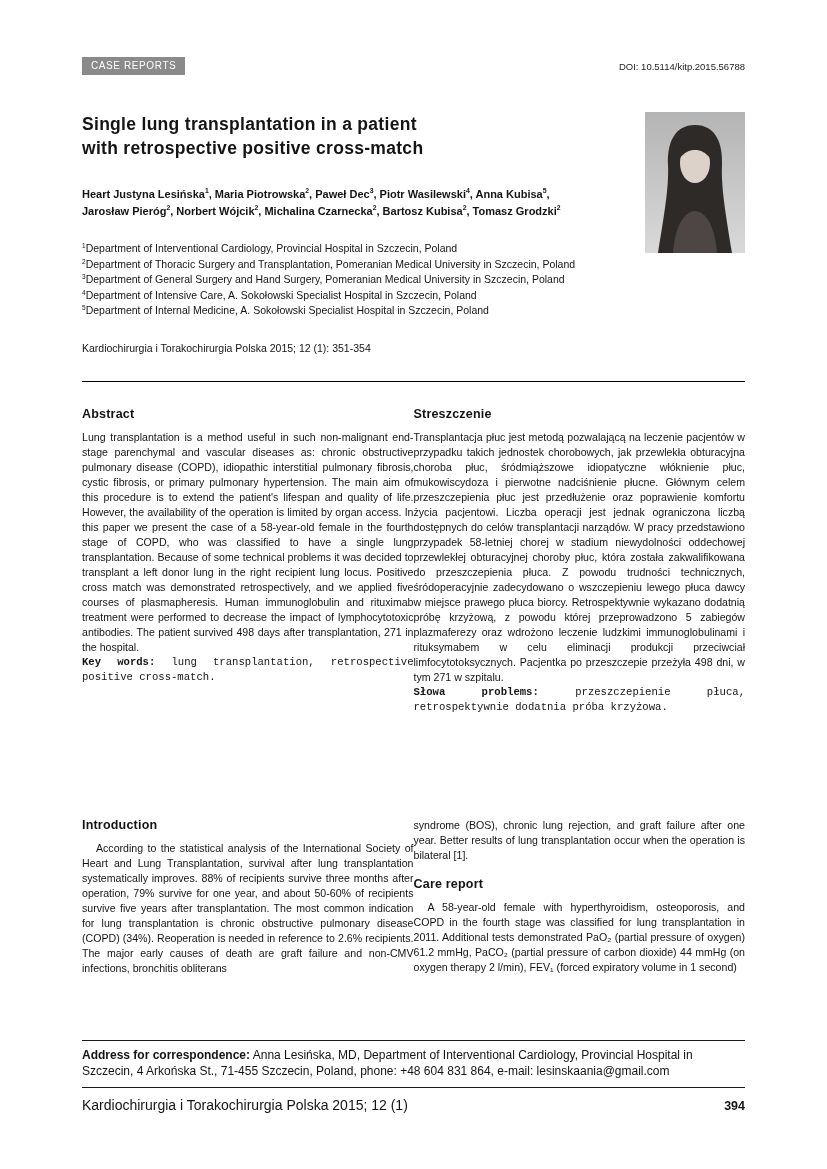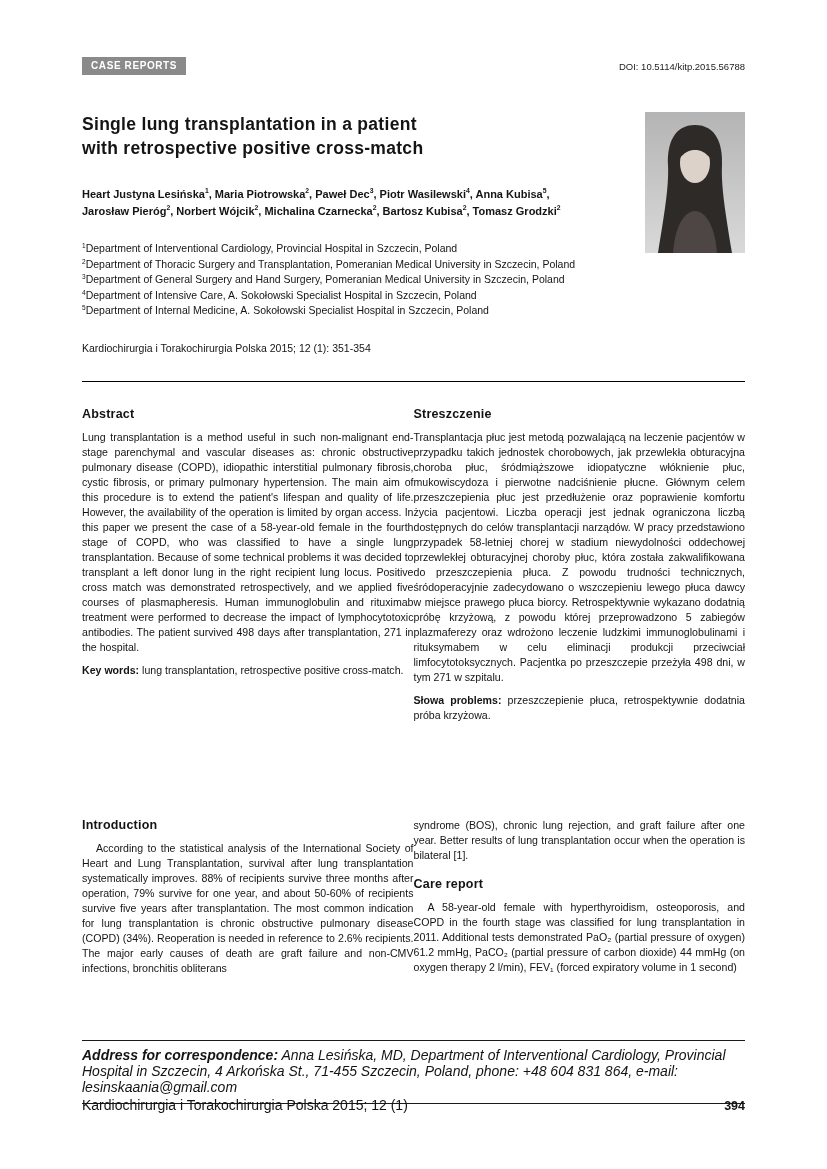--- a/index.html
+++ b/index.html
@@ -24,21 +24,21 @@
   .header-row {
     margin-top: 57px;
     display: flex;
     justify-content: space-between;
     align-items: center;
   }
   .badge {
     background: #8a8a8a;
     color: #ffffff;
     font-size: 10px;
-    font-weight: bold;
+    font-weight: normal;
     letter-spacing: 0.6px;
     padding: 3px 9px 4px 9px;
   }
   .doi {
     font-size: 9.5px;
     color: #222222;
     text-align: center;
   }
   
   .title {
@@ -99,35 +99,34 @@
   }
   .body-text {
     font-size: 10.6px;
     line-height: 15px;
     text-align: justify;
     margin: 0;
     hyphens: auto;
     -webkit-hyphens: auto;
   }
   .body-text.indent { text-indent: 14px; }
-  .keywords { margin-top: 8px; }
+  .keywords { margin-top: 0; font-family: Liberation Mono, monospace; }
   .mt-heading { margin-top: 14px; }
   
   .correspondence {
     position: absolute;
     left: 82px;
     right: 82px;
     top: 1040px;
     border-top: 1px solid #1a1a1a;
     border-bottom: 1px solid #1a1a1a;
     padding: 6px 0 8px 0;
-    font-size: 14px;
+    font-size: 12px;
     line-height: 16px;
     text-align: left;
-    font-style: italic;
   }
   .footer-row {
     position: absolute;
     left: 82px;
     right: 82px;
     top: 1097px;
     display: flex;
     justify-content: space-between;
     align-items: baseline;
   }

